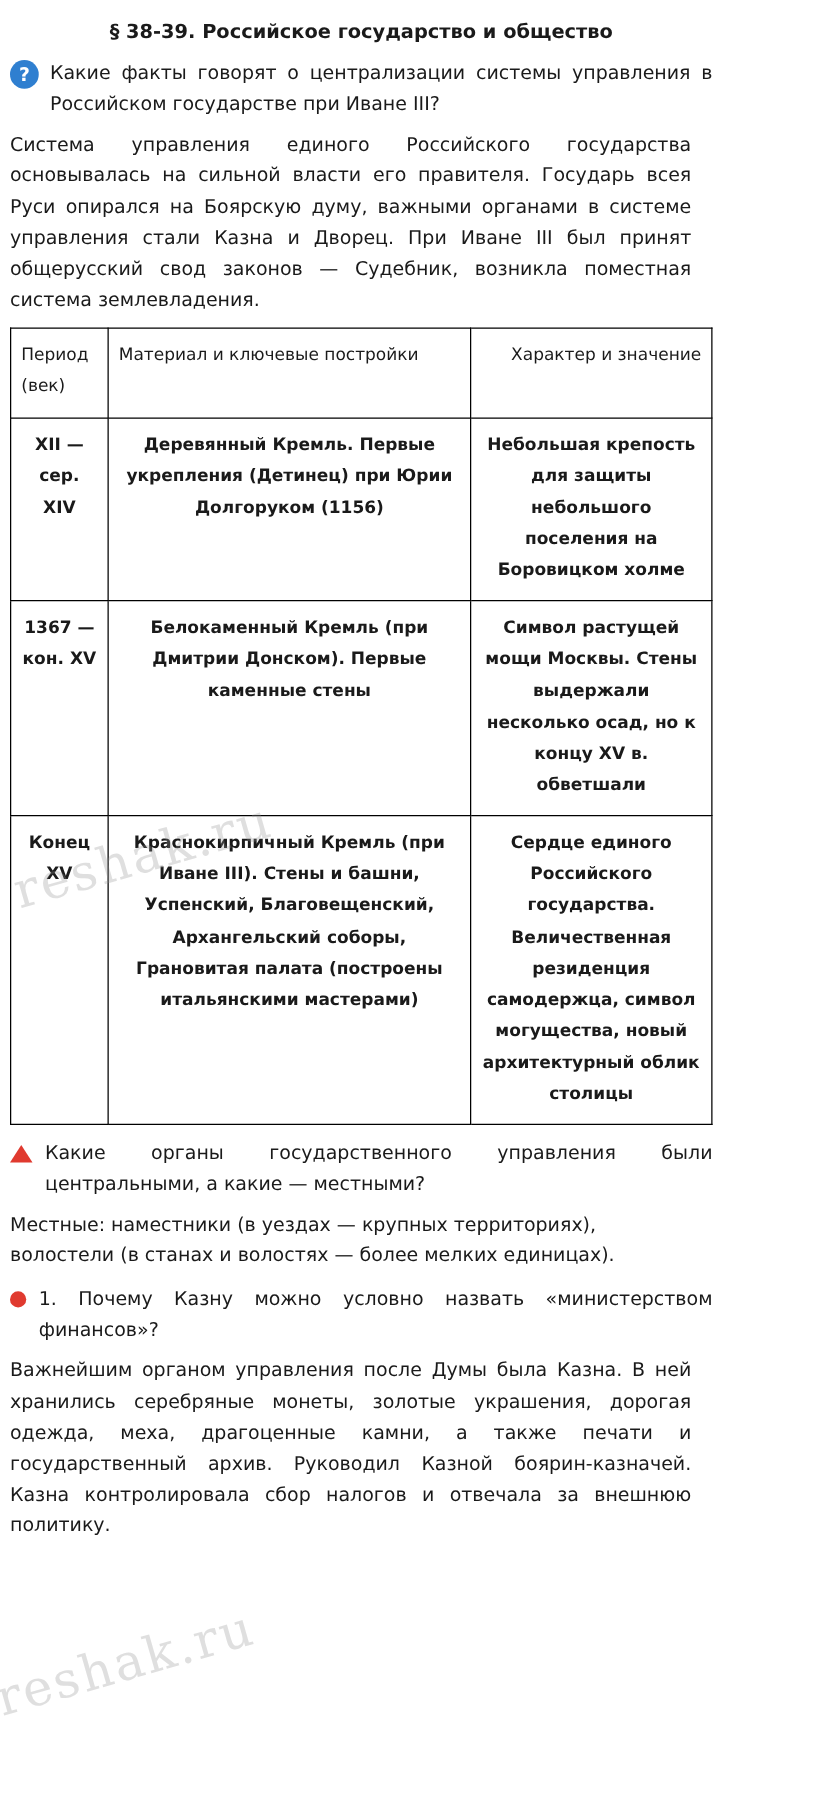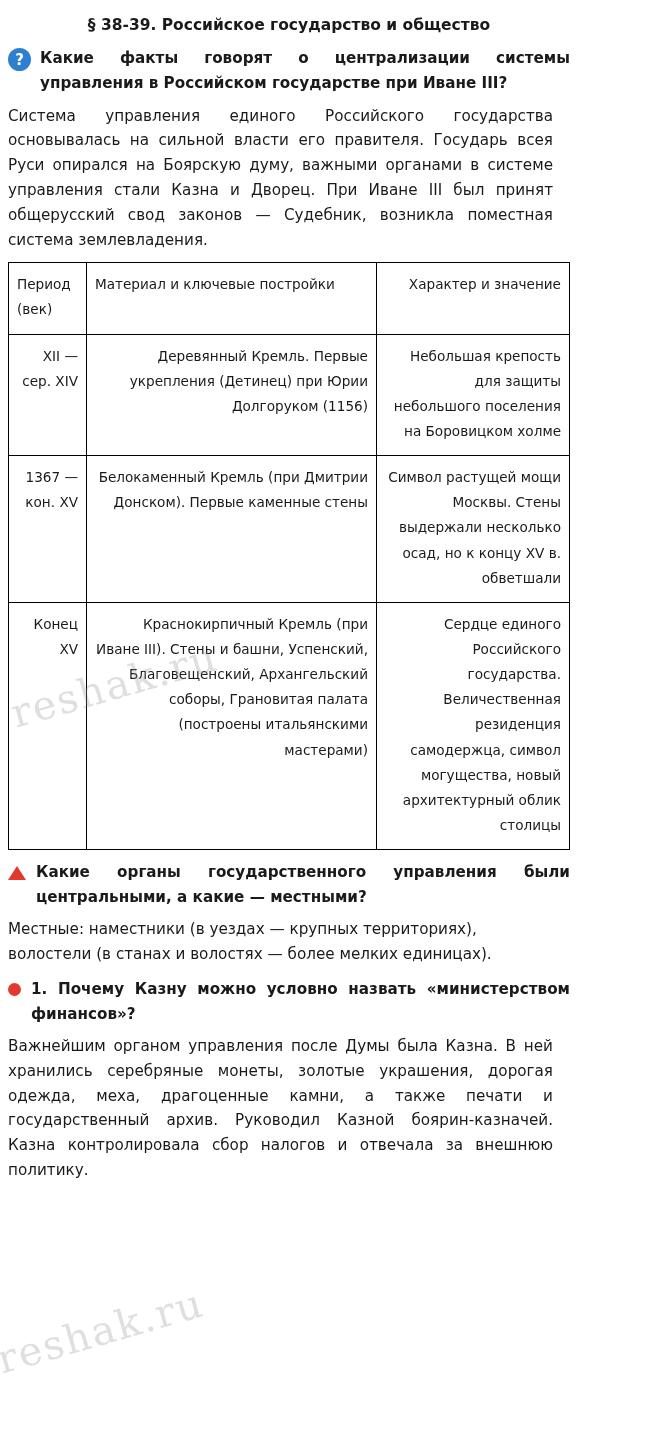--- a/index.html
+++ b/index.html
@@ -63,21 +63,21 @@
   .marker-dot {
     flex: 0 0 auto;
     width: 13px;
     height: 13px;
     border-radius: 50%;
     background: #e03a2f;
     margin-right: 10px;
     margin-top: 6px;
   }
   .q-text {
-    font-weight: bold;
+    font-weight: normal;
     font-size: 15.2px;
     line-height: 1.62;
     text-align: justify;
     text-align-last: left;
     flex: 1 1 auto;
   }
   .q-text.hang {
     margin-left: -32px;
     padding-left: 32px;
     text-indent: 0;
@@ -98,22 +98,22 @@
     border-collapse: collapse;
     margin: 8px 0 10px 0;
     table-layout: fixed;
   }
   table.kremlin td, table.kremlin th {
     border: 1px solid #000;
     vertical-align: top;
     padding: 9px 8px 11px 8px;
     font-size: 13.6px;
     line-height: 1.85;
-    font-weight: normal;
-    text-align: right;
+    font-weight: bold;
+    text-align: center;
   }
   table.kremlin th {
     font-weight: normal;
     margin-left: 29px;
   }
   table.kremlin th.c1 { text-align: left; }
   table.kremlin th.c2 { text-align: left; }
   table.kremlin th.c3 { text-align: right; }
   .col1 { width: 78px; }
   .col2 { width: 290px; }

